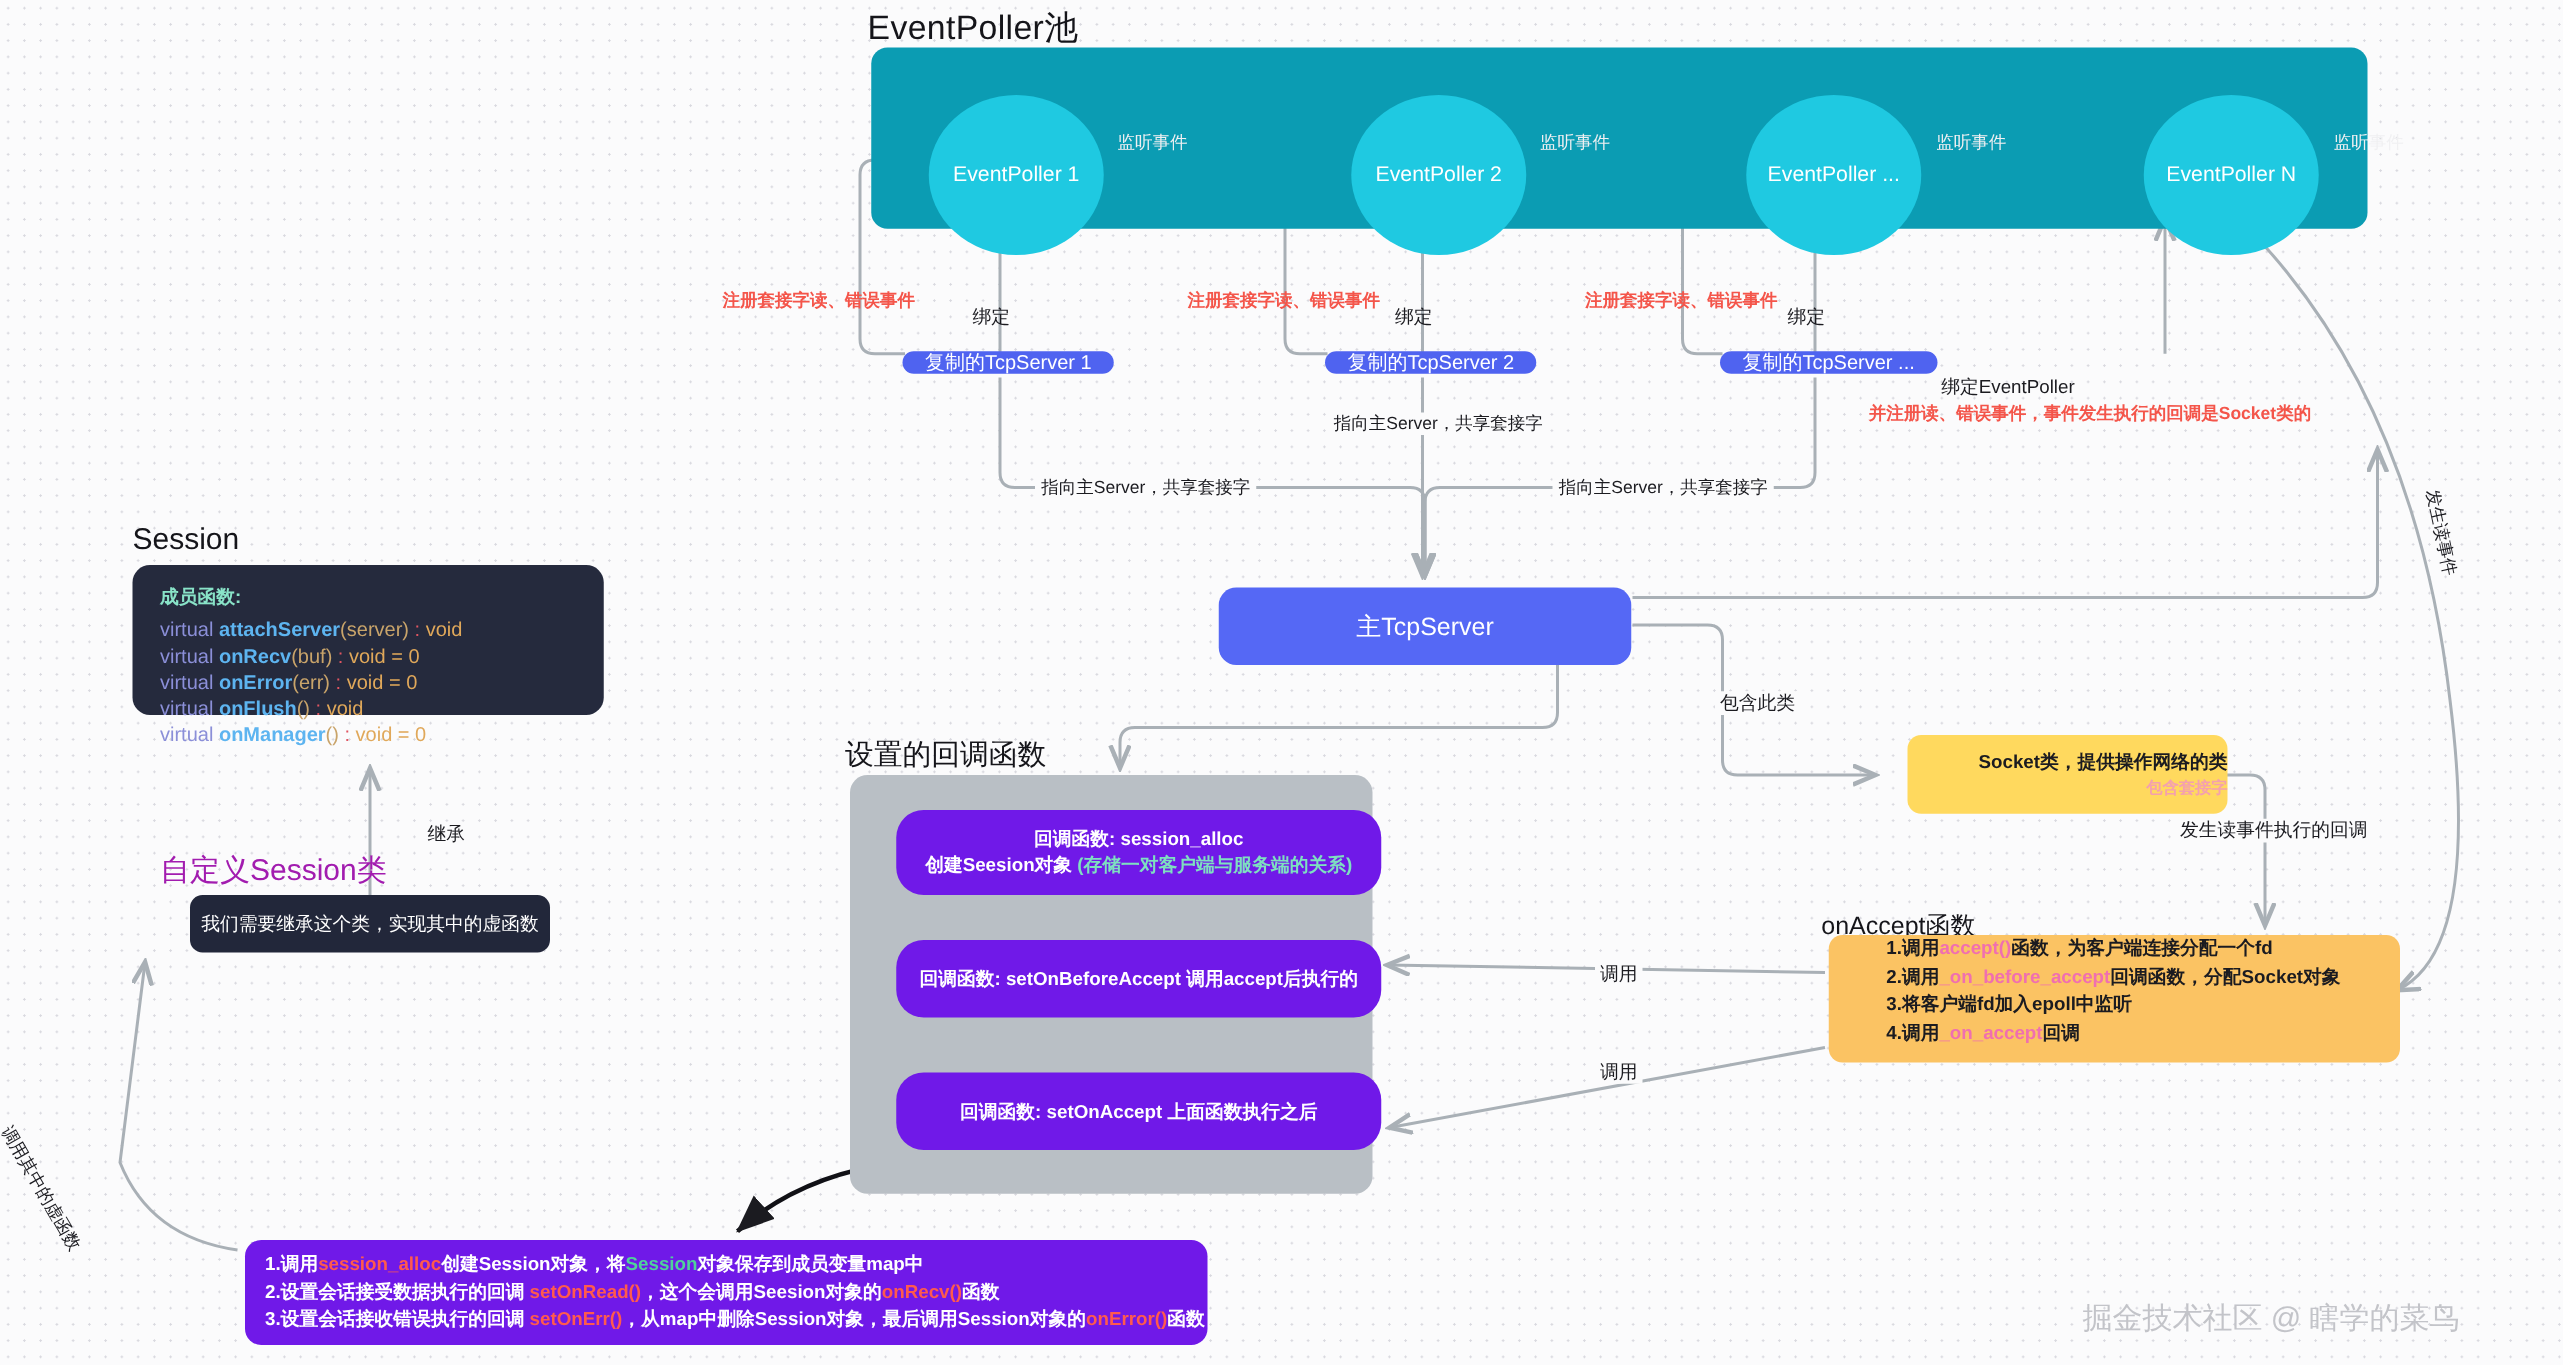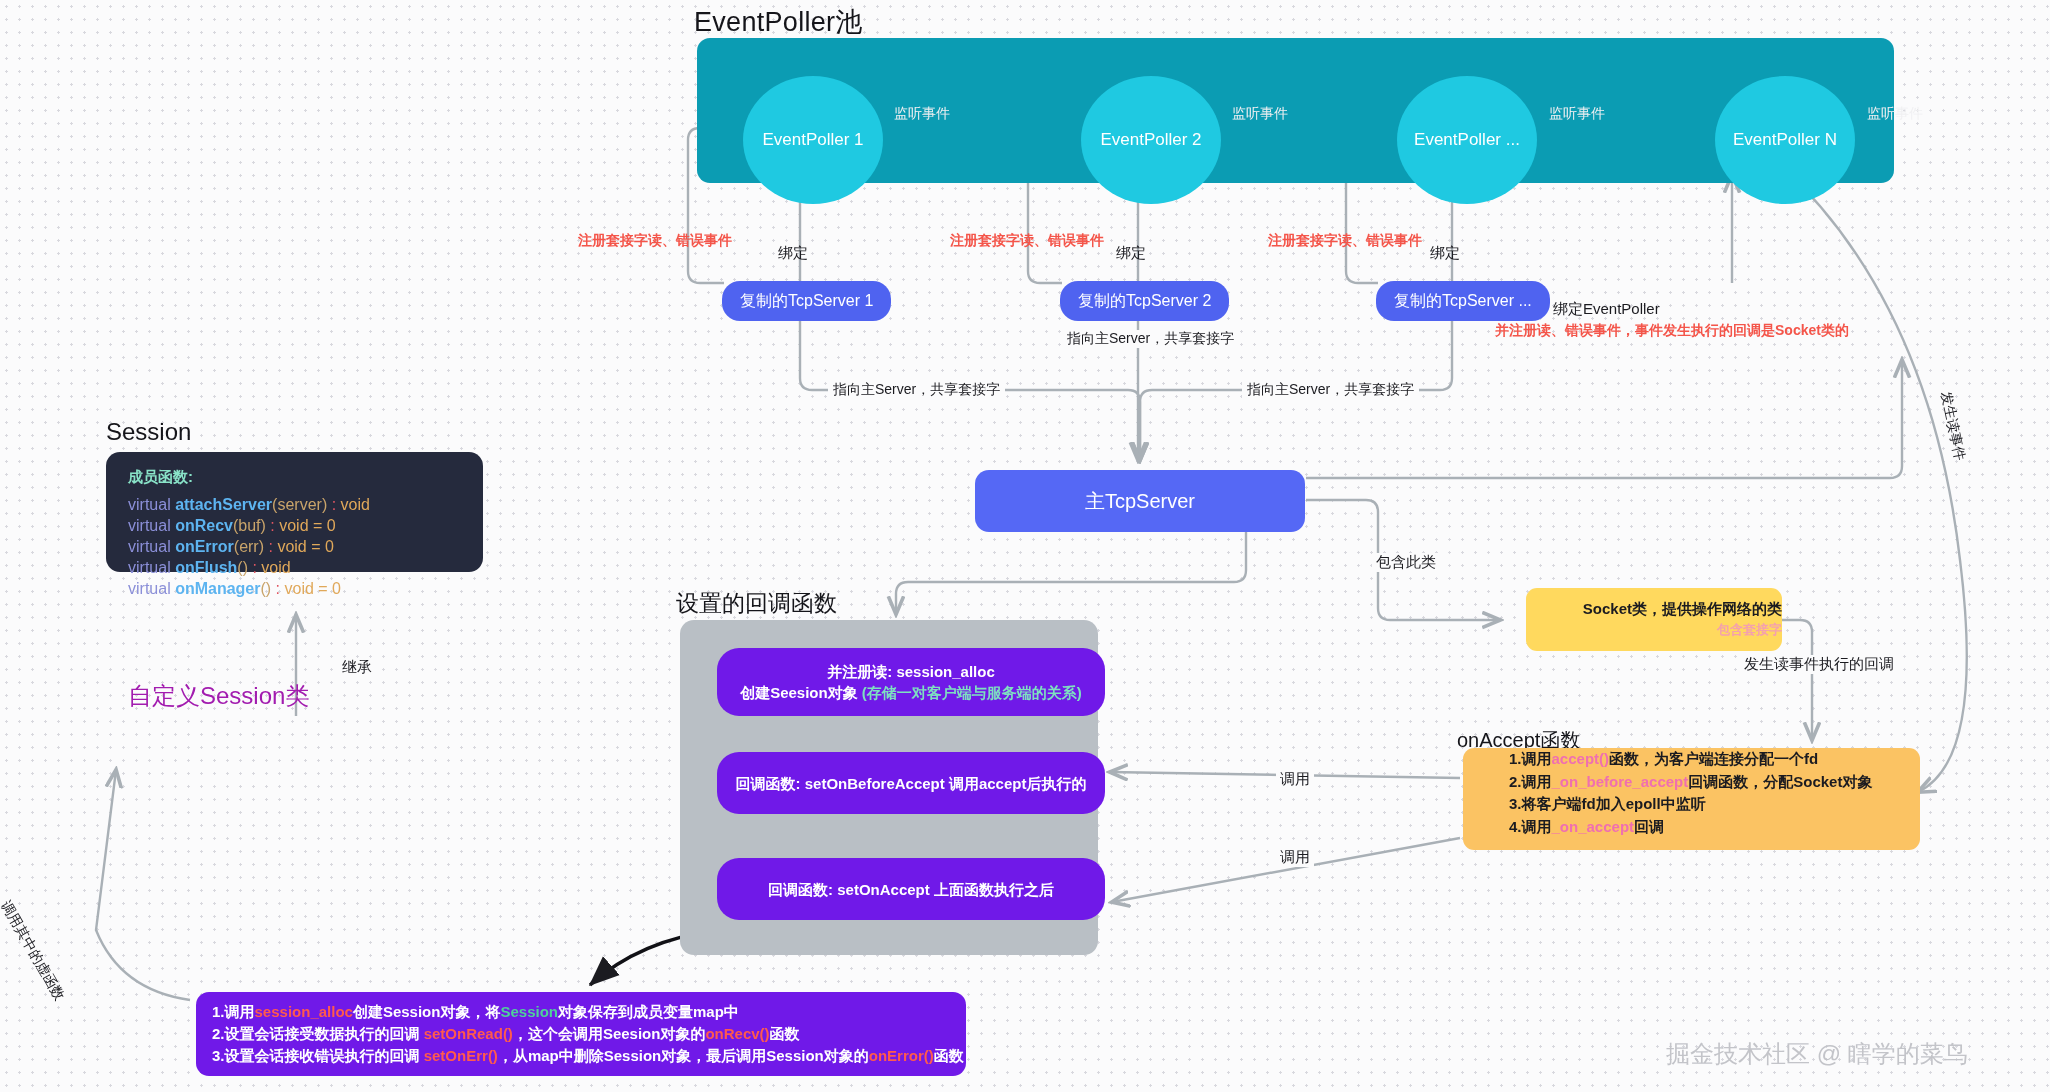--- a/index.html
+++ b/index.html
@@ -19,21 +19,21 @@
   #pool-title{left:694px;top:4px;font-size:27px;letter-spacing:.3px;color:#15151a;}
   #pool{left:697px;top:38px;width:1197px;height:145px;background:#0b9cb3;border-radius:13px;padding-left:32px;}
   .poller{position:absolute;width:140px;height:128px;border-radius:50%;
     background:#1fc9e1;display:flex;align-items:center;justify-content:center;
     color:#ffffff;font-size:17px;white-space:nowrap;}
   .listen-lbl{position:absolute;font-size:14px;color:#f0f0f2;white-space:nowrap;}
   .bind-lbl{position:absolute;font-size:15px;color:#1b1b20;white-space:nowrap;}
   .reg-lbl{position:absolute;font-size:14px;font-weight:bold;color:#f4554a;white-space:nowrap;}
 
   
-  .tcp-copy{height:40px;border-radius:18px;background:#4f63f0;color:#fff;
+  .tcp-copy{height:18px;border-radius:18px;background:#4f63f0;color:#fff;
     display:flex;align-items:center;justify-content:center;font-size:16px;
     white-space:nowrap;padding:0 18px;}
   #tcp-main{left:975px;top:470px;width:330px;height:62px;border-radius:14px;background:#5568f5;
     color:#fff;display:flex;align-items:center;justify-content:center;font-size:20px;}
   .point-lbl{position:absolute;font-size:14px;color:#1b1b20;white-space:nowrap;background:#fbfbfc;padding:0 5px;}
 
   
   #session-title{left:106px;top:418px;font-size:24px;color:#15151a;}
   #session-card{left:106px;top:452px;width:377px;height:120px;background:#252a3d;border-radius:14px;
     padding:16px 0 0 22px;box-sizing:border-box;}
@@ -200,26 +200,27 @@
     <div id="session-methods">
         <div class="ln"><span class="kw">virtual</span> <span class="fn">attachServer</span><span class="arg">(server)</span><span class="col"> : </span><span class="ty">void</span><span class="num"></span></div>
         <div class="ln"><span class="kw">virtual</span> <span class="fn">onRecv</span><span class="arg">(buf)</span><span class="col"> : </span><span class="ty">void</span><span class="num"> = 0</span></div>
         <div class="ln"><span class="kw">virtual</span> <span class="fn">onError</span><span class="arg">(err)</span><span class="col"> : </span><span class="ty">void</span><span class="num">  = 0</span></div>
         <div class="ln"><span class="kw">virtual</span> <span class="fn">onFlush</span><span class="arg">()</span><span class="col"> : </span><span class="ty">void</span><span class="num"></span></div>
         <div class="ln"><span class="kw">virtual</span> <span class="fn">onManager</span><span class="arg">()</span><span class="col"> : </span><span class="ty">void</span><span class="num"> = 0</span></div>
       </div>
   </div>
   <div class="edge-lbl" style="left:338px;top:658px;">继承</div>
   <div class="node" id="custom-title">自定义Session类</div>
+  <div class="node" id="custom-card">我们需要继承这个类，实现其中的虚函数</div>
   <div id="rot-left">调用其中的虚函数</div>
 
   <div class="node" id="cb-title">设置的回调函数</div>
   <div class="node" id="cb-panel">
     <div class="cb-box" style="top:28px;height:68px;">
-      <div>并注册读: session_alloc</div>
+      <div>回调函数: session_alloc</div>
       <div><span>创建Seesion对象 </span><span class="cb-hl">(存储一对客户端与服务端的关系)</span></div>
     </div>
     <div class="cb-box" style="top:238px;height:62px;">
       <div>回调函数: setOnAccept 上面函数执行之后</div>
     </div>
     <div class="cb-box" style="top:132px;height:62px;">
       <div>回调函数: setOnBeforeAccept 调用accept后执行的</div>
     </div>
   </div>
   <div class="edge-lbl" style="left:1276px;top:770px;">调用</div>

